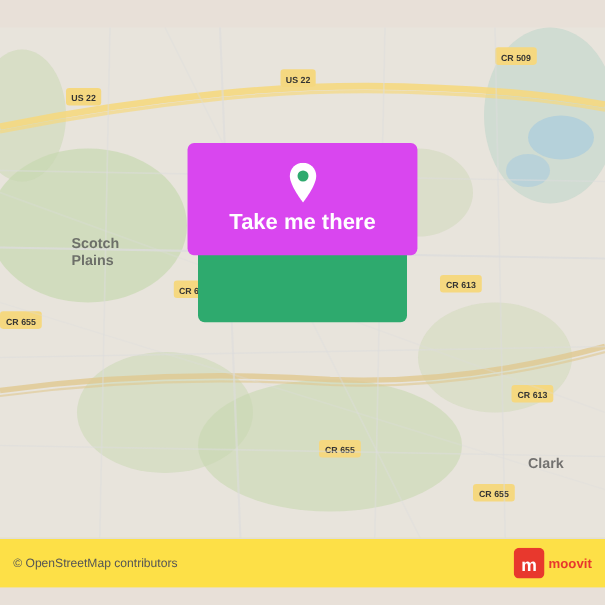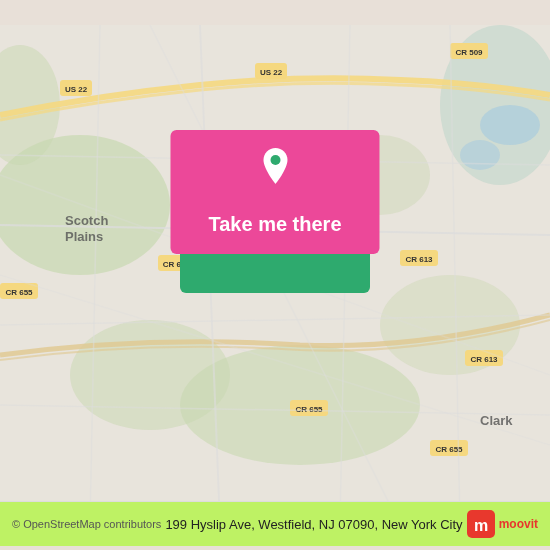--- a/index.html
+++ b/index.html
@@ -24,47 +24,47 @@
     
     #cta-button-container {
       position: absolute;
       top: 130px;
       left: 50%;
       transform: translateX(-50%);
       z-index: 10;
     }
 
     #cta-button {
-      background-color: #ec4899;
+      background-color: #d946ef;
       color: white;
       font-size: 20px;
       font-weight: bold;
       border: none;
       border-radius: 6px;
       padding: 18px 38px;
       cursor: pointer;
       display: flex;
       flex-direction: column;
       align-items: center;
-      gap: 25px;
+      gap: 3px;
       min-width: 180px;
     }
 
     #cta-button .pin-icon {
       width: 32px;
       height: 40px;
     }
 
     
     #bottom-bar {
       position: absolute;
-      bottom: 4px;
+      bottom: 16px;
       left: 0;
       width: 100%;
-      background: #bef264;
+      background: #fde047;
       padding: 8px 12px;
       display: flex;
       align-items: center;
       justify-content: space-between;
       z-index: 10;
       border-top: 1px solid #ddd;
     }
 
     #bottom-left {
       display: flex;
@@ -180,23 +180,20 @@
         <circle cx="16" cy="12" r="5" fill="#2eaa6e"></circle>
       </svg>
       <span>Take me there</span>
     </button>
   </div>
 
   <div id="bottom-bar">
     <div id="bottom-left">
       <span id="osm-logo">© OpenStreetMap contributors</span>
     </div>
-    <div>
-      <span id="address-text">199 Hyslip Ave, Westfield, NJ 07090, New York City</span>
-    </div>
     <div id="moovit-logo">
 
       <svg class="moovit-icon" viewBox="0 0 28 28" xmlns="http://www.w3.org/2000/svg">
         <rect width="28" height="28" rx="5" fill="#e8382d"></rect>
         <text x="14" y="21" text-anchor="middle" font-size="16" font-weight="bold" fill="white">m</text>
       </svg>
       <span class="moovit-text">moovit</span>
     </div>
   </div>
 

